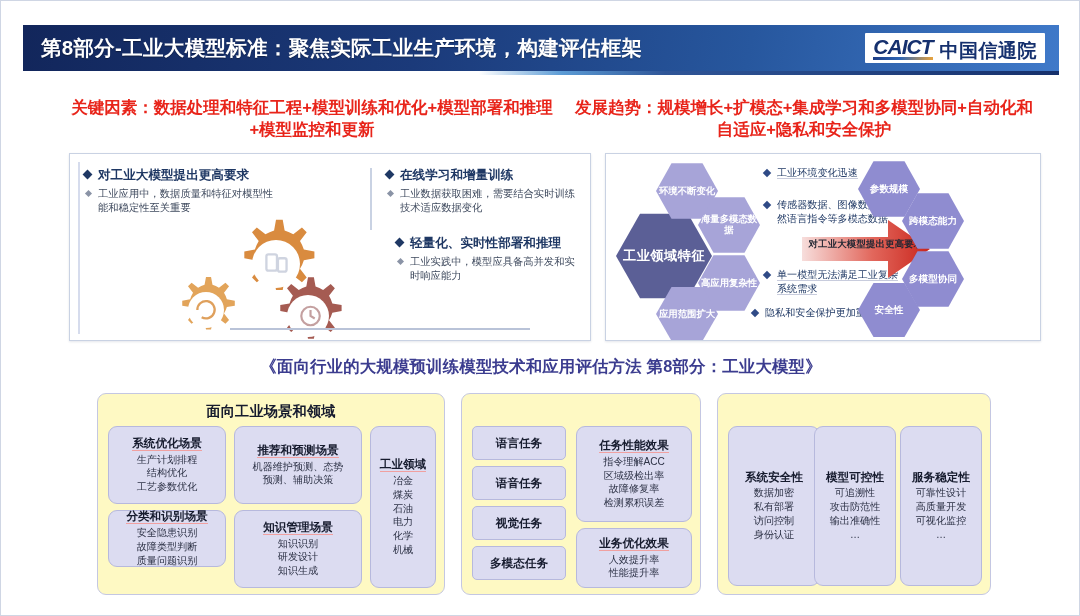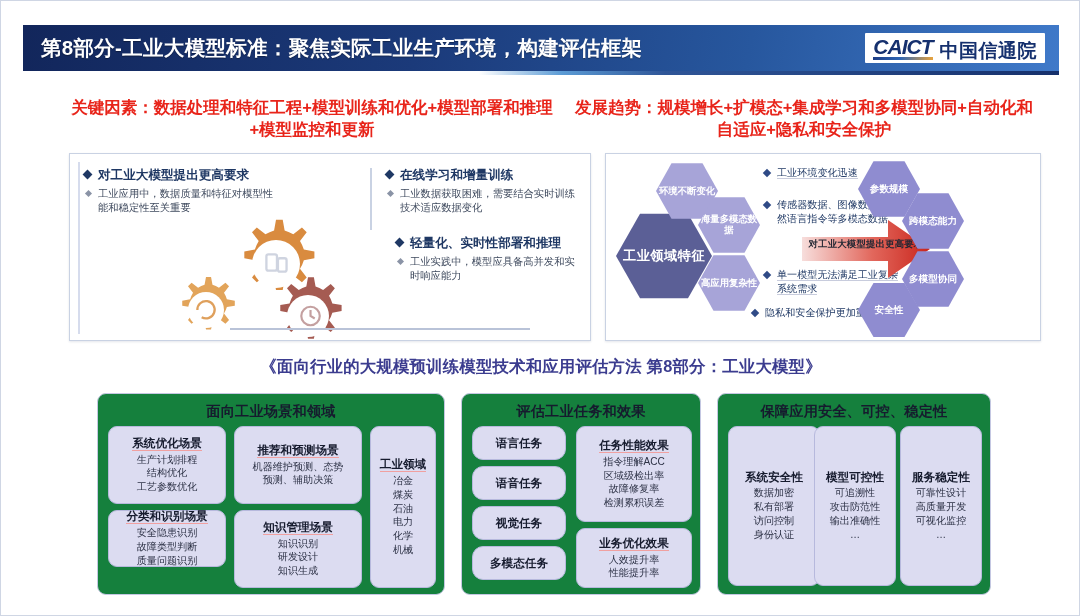--- a/index.html
+++ b/index.html
@@ -105,21 +105,21 @@
   .arrow-red{position:absolute;}
 
   
   #stdTitle{
     position:absolute;left:90px;top:355px;width:900px;text-align:center;
     color:#3b3c8f;font-weight:bold;font-size:16.4px;letter-spacing:.2px;
   }
 
   
   .bgroup{
-    position:absolute;background:#15803d;border:1px solid #c4c7e2;border-radius:9px;
+    position:absolute;background:#fef9c3;border:1px solid #c4c7e2;border-radius:9px;
     box-sizing:border-box;
   }
   #bg1{left:96px;top:392px;width:348px;height:202px;}
   #bg2{left:460px;top:392px;width:240px;height:202px;}
   #bg3{left:716px;top:392px;width:274px;height:202px;}
   .bg-title{
     position:absolute;left:0;top:8px;width:100%;text-align:center;
     color:#161b2e;font-weight:bold;font-size:14.2px;letter-spacing:.2px;
   }
   .card{
@@ -127,21 +127,21 @@
     box-sizing:border-box;display:flex;flex-direction:column;align-items:center;
     justify-content:center;padding:4px 4px;
   }
   .card-h{
     color:#161b2e;font-weight:bold;font-size:11.6px;line-height:1.2;margin-bottom:2px;
     border-bottom:1px solid #f0a0a0;
   }
   .card-h.nounder{border-bottom:none;}
   .card-l{color:#2c3145;font-size:10.1px;line-height:1.38;text-align:center;}
   .chip{
-    position:absolute;background:#dcdcf1;border:1px solid #b7b9dd;border-radius:11px;
+    position:absolute;background:#dcdcf1;border:1px solid #b7b9dd;border-radius:5px;
     box-sizing:border-box;display:flex;align-items:center;justify-content:center;
     color:#161b2e;font-weight:bold;font-size:11.6px;
   }
 </style>
 </head>
 <body>
 
 <div id="slide">
 
   <div class="header">
@@ -226,20 +226,23 @@
     </div>
 
     <div class="hex hex-lt" style="left:50px;top:8px;width:62px;height:58px;">
       <span>环境不断变化</span>
     </div>
     <div class="hex hex-lt" style="left:92px;top:42px;width:62px;height:58px;">
       <span>海量多模态数据</span>
     </div>
     <div class="hex hex-lt" style="left:92px;top:100px;width:62px;height:58px;">
       <span>高应用复杂性</span>
+    </div>
+    <div class="hex hex-lt" style="left:50px;top:132px;width:62px;height:56px;">
+      <span>应用范围扩大</span>
     </div>
 
     <div class="rp-bullet" style="left:158px;top:12px;width:132px;">
       <b>工业环境变化迅速</b>
     </div>
     <div class="rp-bullet" style="left:158px;top:44px;width:122px;">
       <span>传感器数据、图像数据、自然语言指令等多模态数据</span>
     </div>
     <div class="rp-bullet" style="left:158px;top:114px;width:124px;">
       <b>单一模型无法满足工业复杂系统需求</b>
@@ -313,21 +316,20 @@
       <div class="card-l">冶金</div>
       <div class="card-l">煤炭</div>
       <div class="card-l">石油</div>
       <div class="card-l">电力</div>
       <div class="card-l">化学</div>
       <div class="card-l">机械</div>
     </div>
   </div>
 
   <div class="bgroup" id="bg2">
-    <div class="bg-title">评估工业任务和效果</div>
 
     <div class="chip" style="left:10px;top:32px;width:94px;height:34px;">
       <span>语言任务</span>
     </div>
     <div class="chip" style="left:10px;top:72px;width:94px;height:34px;">
       <span>语音任务</span>
     </div>
     <div class="chip" style="left:10px;top:112px;width:94px;height:34px;">
       <span>视觉任务</span>
     </div>
@@ -344,21 +346,20 @@
     </div>
 
     <div class="card" style="left:114px;top:134px;width:116px;height:60px;">
       <div class="card-h">业务优化效果</div>
       <div class="card-l">人效提升率</div>
       <div class="card-l">性能提升率</div>
     </div>
   </div>
 
   <div class="bgroup" id="bg3">
-    <div class="bg-title">保障应用安全、可控、稳定性</div>
 
     <div class="card" style="left:10px;top:32px;width:92px;height:160px;">
       <div class="card-h nounder">系统安全性</div>
       <div class="card-l">数据加密</div>
       <div class="card-l">私有部署</div>
       <div class="card-l">访问控制</div>
       <div class="card-l">身份认证</div>
     </div>
 
     <div class="card" style="left:96px;top:32px;width:82px;height:160px;">

